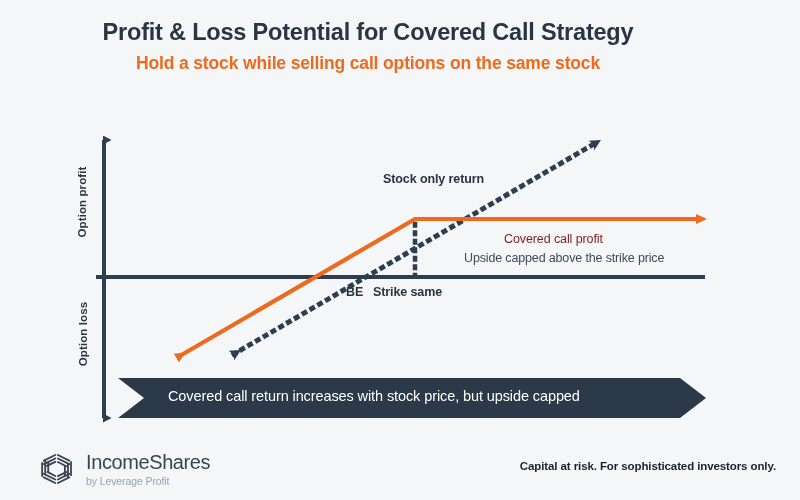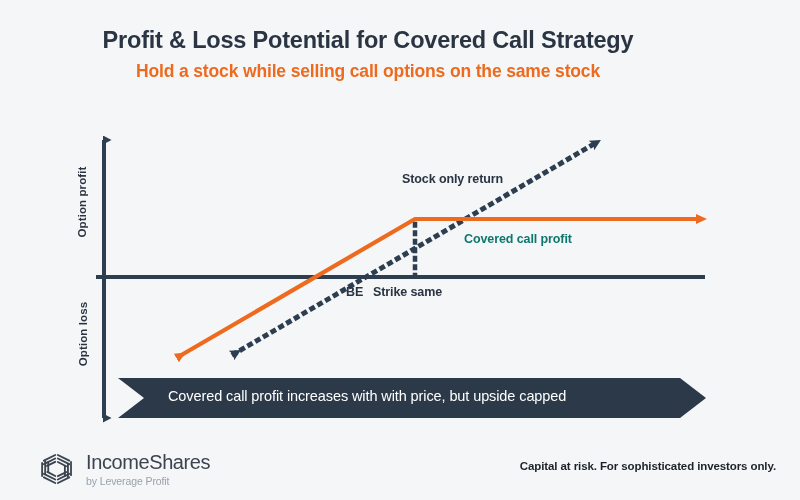--- a/index.html
+++ b/index.html
@@ -17,21 +17,21 @@
   #infographic {
     position: relative;
     width: 800px;
     height: 500px;
     background: #f4f6f7;
   }
 
   
   .header {
     position: absolute;
-    top: 26px;
+    top: 18px;
     left: 0;
     width: 736px;
     text-align: center;
   }
   .title {
     font-size: 23.5px;
     font-weight: bold;
     color: #2a3442;
     letter-spacing: -0.2px;
     line-height: 1.2;
@@ -86,21 +86,20 @@
     position: absolute;
     white-space: nowrap;
     color: #2a3442;
   }
   .annot-stock-only {
     left: 383px;
     top: 172px;
     font-size: 12.5px;
     font-weight: bold;
     letter-spacing: -0.1px;
-    margin-left: 19px;
   }
   .annot-be {
     left: 313px;
     top: 285px;
     font-size: 12.5px;
     font-weight: bold;
     margin-left: 33px;
   }
   .annot-strike {
     left: 373px;
@@ -108,24 +107,25 @@
     font-size: 12.5px;
     font-weight: bold;
     letter-spacing: -0.1px;
   }
   .annot-ccp-group {
     left: 464px;
     top: 232px;
   }
   .annot-ccp-title {
     font-size: 12.5px;
-    font-weight: bold;
-    color: #0f766e;
+    font-weight: normal;
+    color: #7f1d1d;
     letter-spacing: -0.1px;
     line-height: 1.25;
+    margin-left: 40px;
   }
   .annot-ccp-sub {
     font-size: 12.5px;
     font-weight: normal;
     color: #3d4a59;
     letter-spacing: -0.15px;
     line-height: 1.35;
     margin-top: 2px;
   }
 
@@ -228,23 +228,24 @@
   <div class="axis-label loss">Option loss</div>
 
   <div class="annot annot-stock-only">Stock only return</div>
 
   <div class="annot annot-be">BE</div>
 
   <div class="annot annot-strike">Strike same</div>
 
   <div class="annot annot-ccp-group">
     <div class="annot-ccp-title">Covered call profit</div>
+    <div class="annot-ccp-sub">Upside capped above the strike price</div>
   </div>
 
-  <div class="banner-text">Covered call profit increases with with price, but upside capped</div>
+  <div class="banner-text">Covered call return increases with stock price, but upside capped</div>
 
   <div class="footer-logo">
     <svg class="logo-mark" viewBox="0 0 48 48">
       <g fill="none" stroke="#3c4450" stroke-width="2.1" stroke-linecap="round">
 
         <path d="M25 8 L38 14.5"></path>
         <path d="M25 12 L38 18.5"></path>
         <path d="M25 16 L34.5 20.8"></path>
 
         <path d="M40 16 L40 31"></path>

